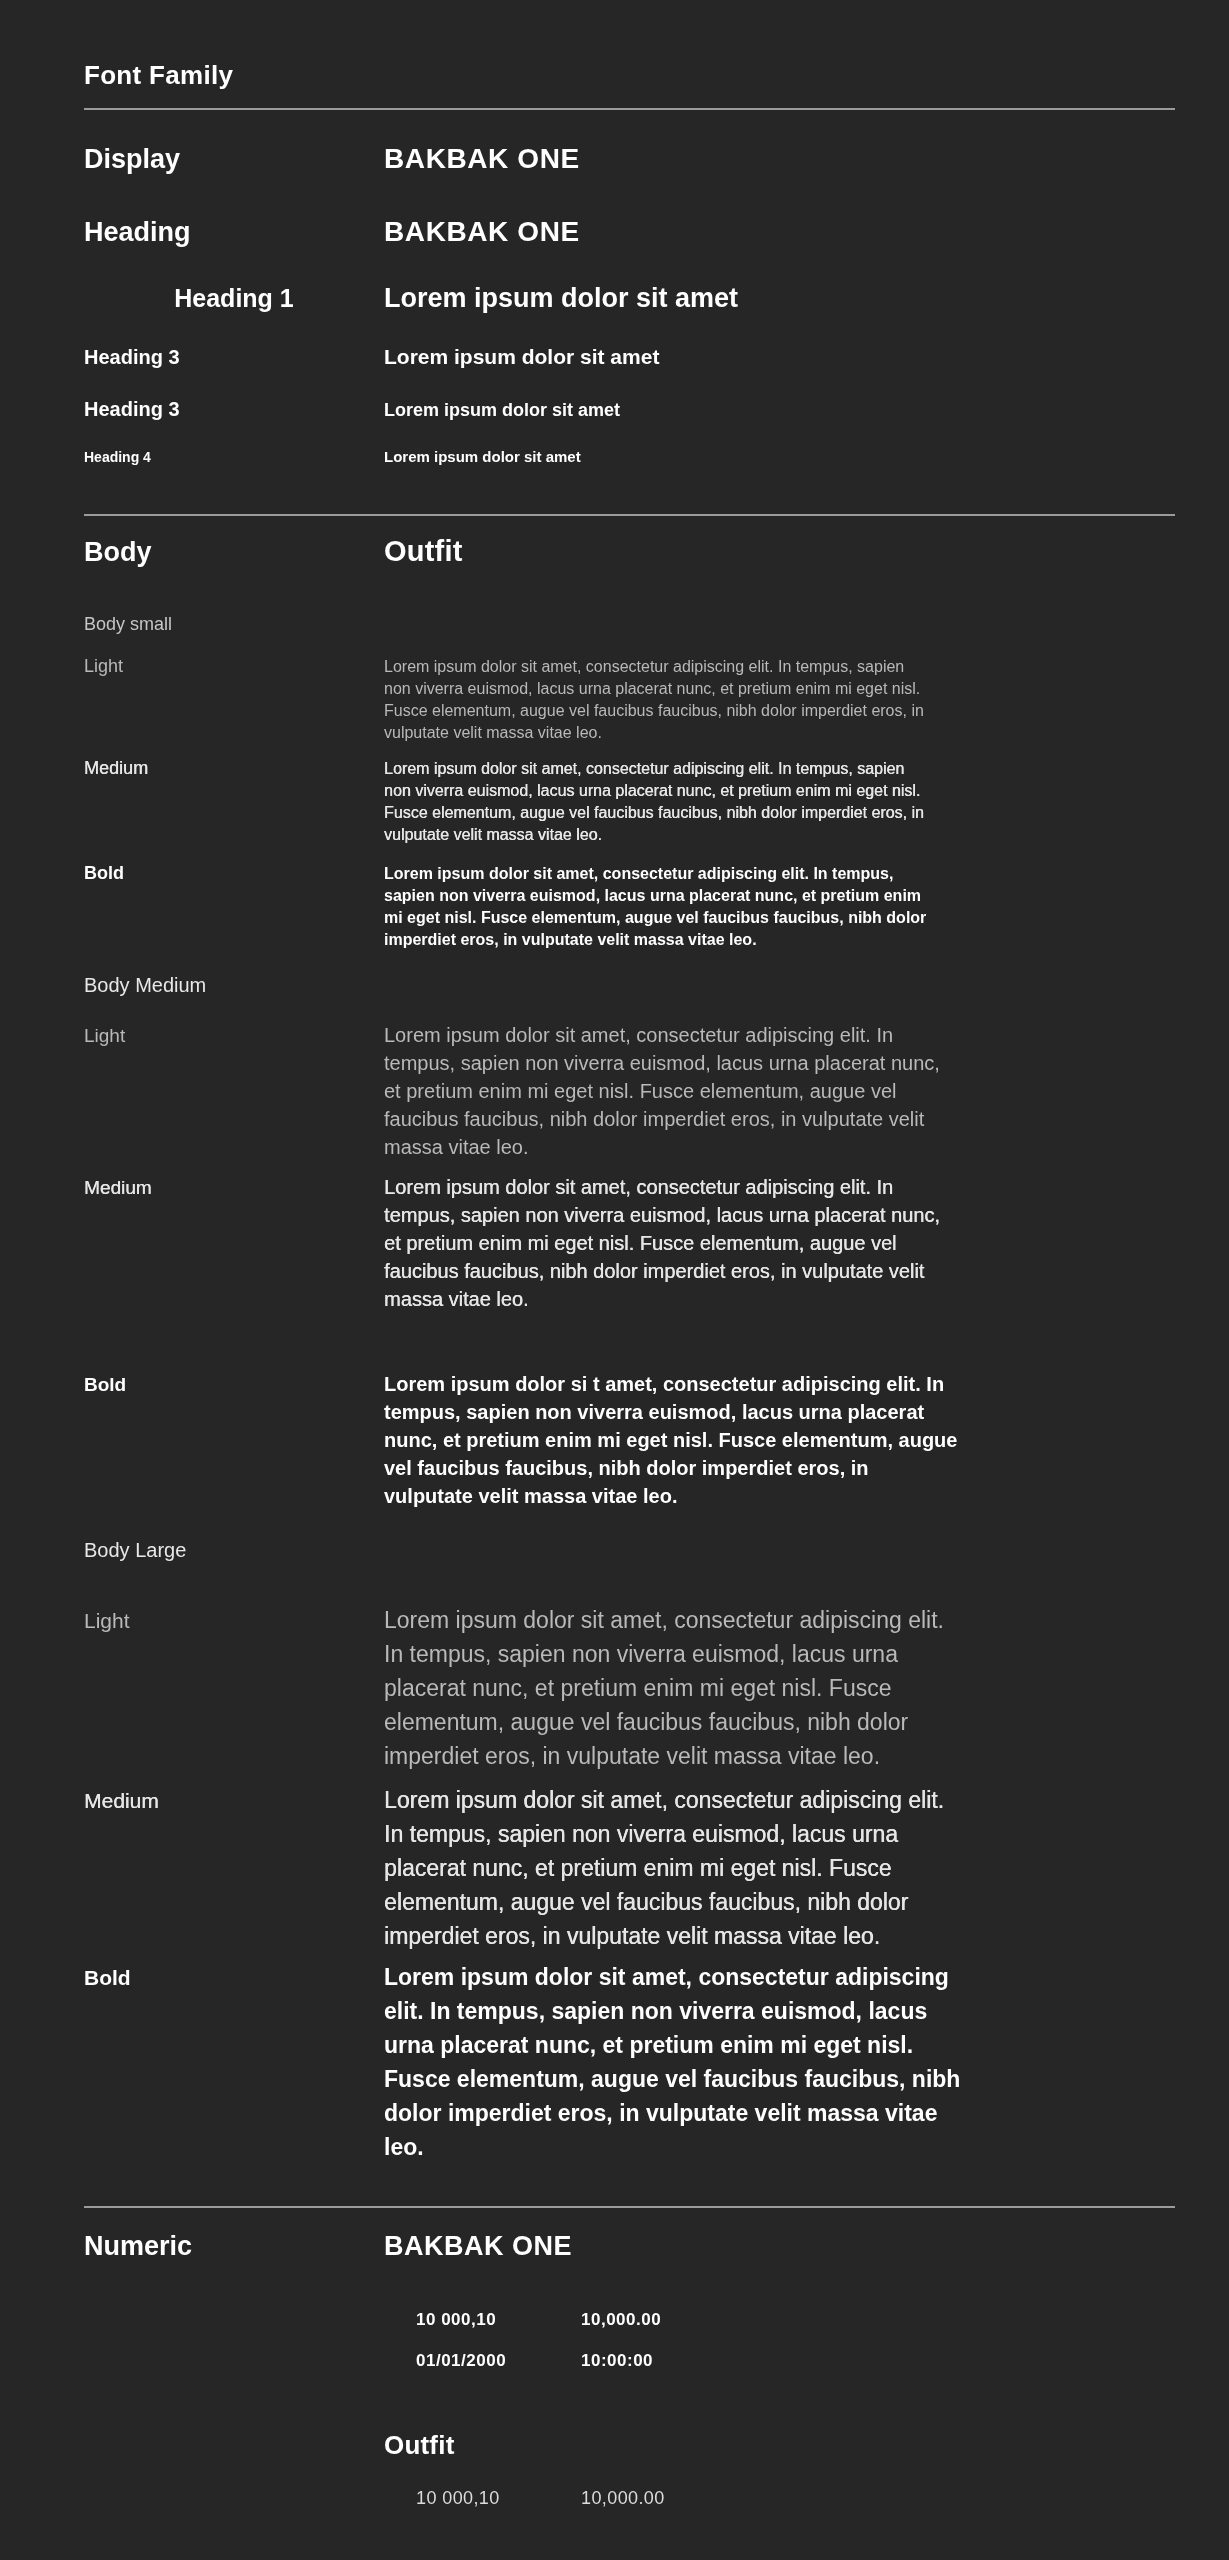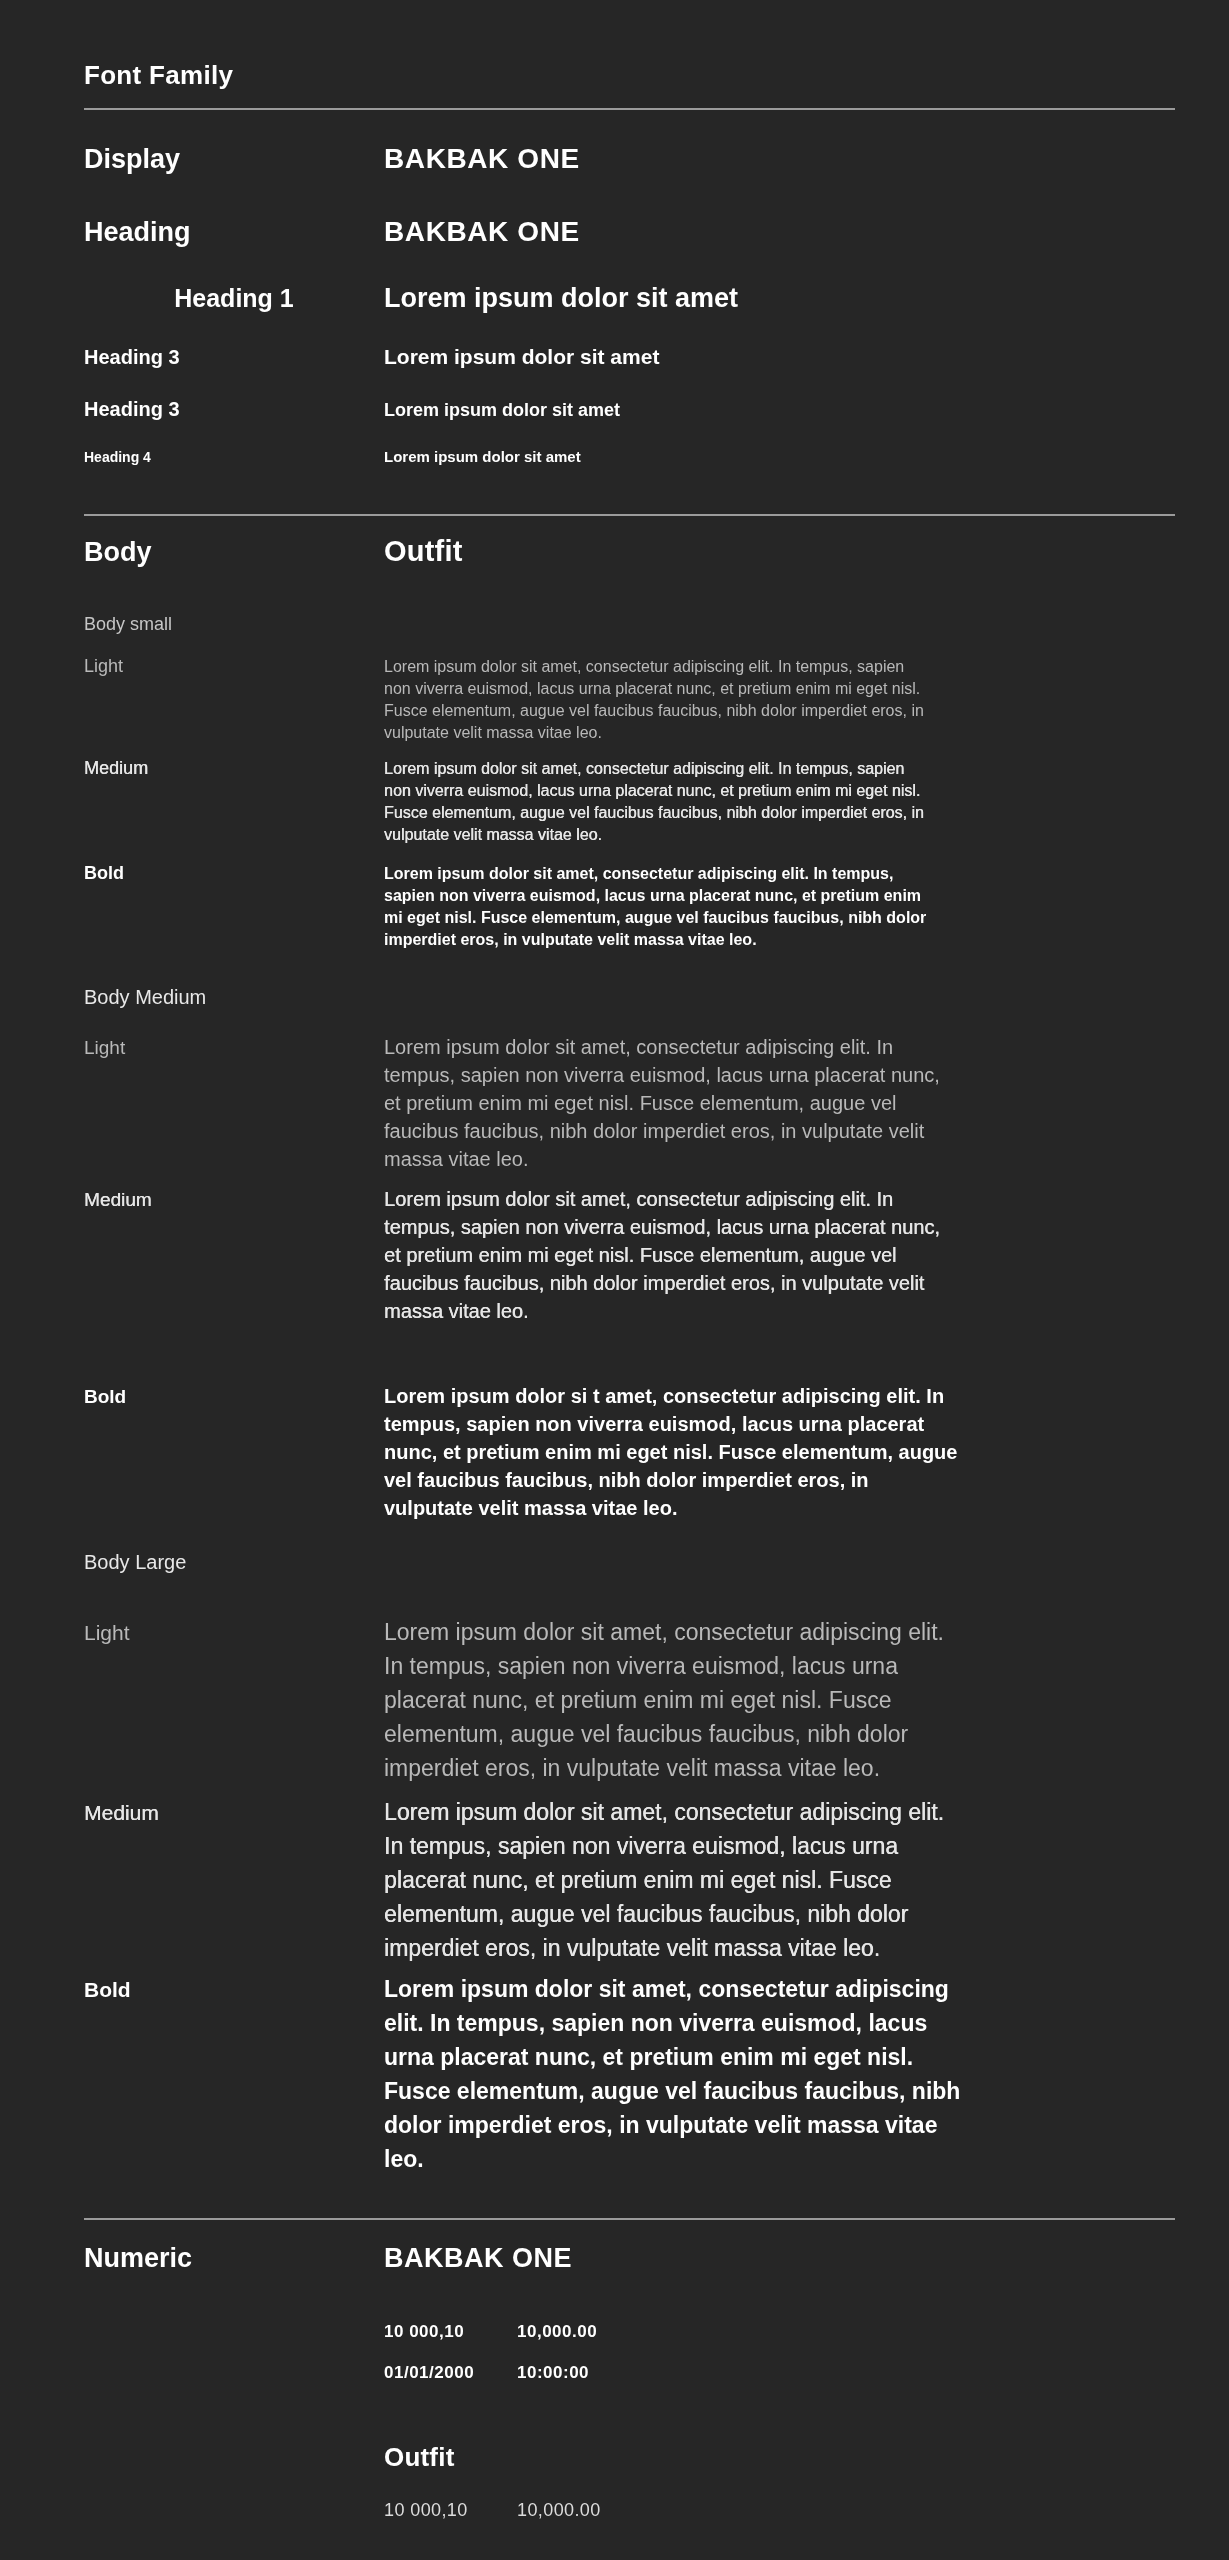--- a/index.html
+++ b/index.html
@@ -48,39 +48,39 @@
   .lbl-lg { font-size:21px; }
 
   .para-sm { font-size:16px; line-height:22px; max-width:550px; }
   .para-md { font-size:20px; line-height:28px; max-width:578px; }
   .para-lg { font-size:23px; line-height:34px; max-width:585px; }
 
   
   .num-head-row { display:grid; grid-template-columns:300px 1fr; align-items:baseline; }
   .num-family { font-size:27px; font-weight:700; letter-spacing:.5px; }
   .num-family-outfit { font-size:26px; font-weight:700; letter-spacing:.2px; }
-  .numrow { display:grid; grid-template-columns:300px 133px auto; align-items:baseline; }
+  .numrow { display:grid; grid-template-columns:300px 133px auto; align-items:baseline;gap:32px; }
   .num-bakbak { font-size:17px; font-weight:700; letter-spacing:.5px; color:#ffffff; }
   .num-outfit { font-size:18px; font-weight:400; color:#dcdcdc; letter-spacing:.4px; }
 
   
   .mt-div1 { margin-top:17px; }
   .mt-rowD { margin-top:33px; }
   .mt-rowH { margin-top:41px; }
   .mt-rowH1 { margin-top:35px; }
   .mt-rowH2 { margin-top:31px; }
   .mt-rowH3 { margin-top:29px; }
   .mt-rowH4 { margin-top:27px; }
   .mt-div2 { margin-top:49px; }
   .mt-bodyhead { margin-top:19px; }
   .mt-sub-sm { margin-top:46px; }
   .mt-sm-light { margin-top:21px; }
   .mt-sm-medium { margin-top:14px; }
   .mt-sm-bold { margin-top:17px; }
-  .mt-sub-md { margin-top:35px; }
+  .mt-sub-md { margin-top:23px; }
   .mt-md-light { margin-top:24px; }
   .mt-md-medium { margin-top:12px; }
   .mt-md-bold { margin-top:57px; }
   .mt-sub-lg { margin-top:29px; }
   .mt-lg-light { margin-top:41px; }
   .mt-lg-medium { margin-top:10px; }
   .mt-lg-bold { margin-top:7px; }
   .mt-div3 { margin-top:42px; }
   .mt-numhead { margin-top:23px; }
   .mt-numrow1 { margin-top:48px; }

